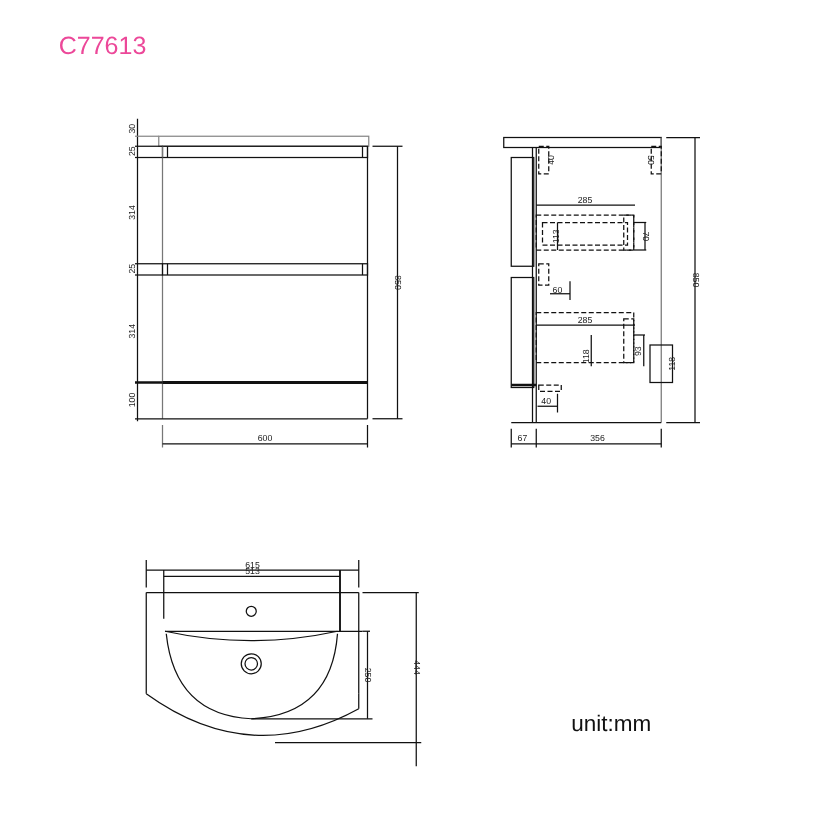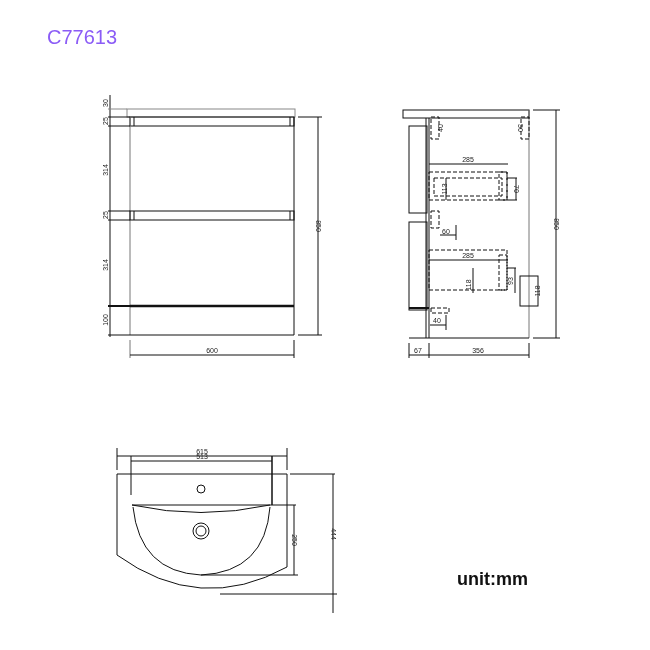--- a/index.html
+++ b/index.html
@@ -1,18 +1,18 @@
 <!DOCTYPE html>
 <html><head>
 <meta charset="utf-8">
 <style>
   html, body { margin:0; padding:0; background:#ffffff; }
   body { width:650px; height:650px; position:relative; overflow:hidden; font-family:"Liberation Sans", sans-serif; }
-  .title { position:absolute; left:47px; top:26px; font-size:20px; color:#8b5cf6; }
-  .unit { position:absolute; left:457px; top:569px; font-size:18px; color:#111;font-weight:bold; }
+  .title { position:absolute; left:47px; top:26px; font-size:20px; color:#ec4899; }
+  .unit { position:absolute; left:457px; top:569px; font-size:18px; color:#111; }
   svg { position:absolute; left:0; top:0; }
   .dim { font-family:"Liberation Sans", sans-serif; font-size:7px; fill:#222; }
 </style>
 </head>
 <body>
 
 <div class="title">C77613</div>
 <div class="unit">unit:mm</div>
 
 <svg width="650" height="650" viewBox="0 0 650 650">

